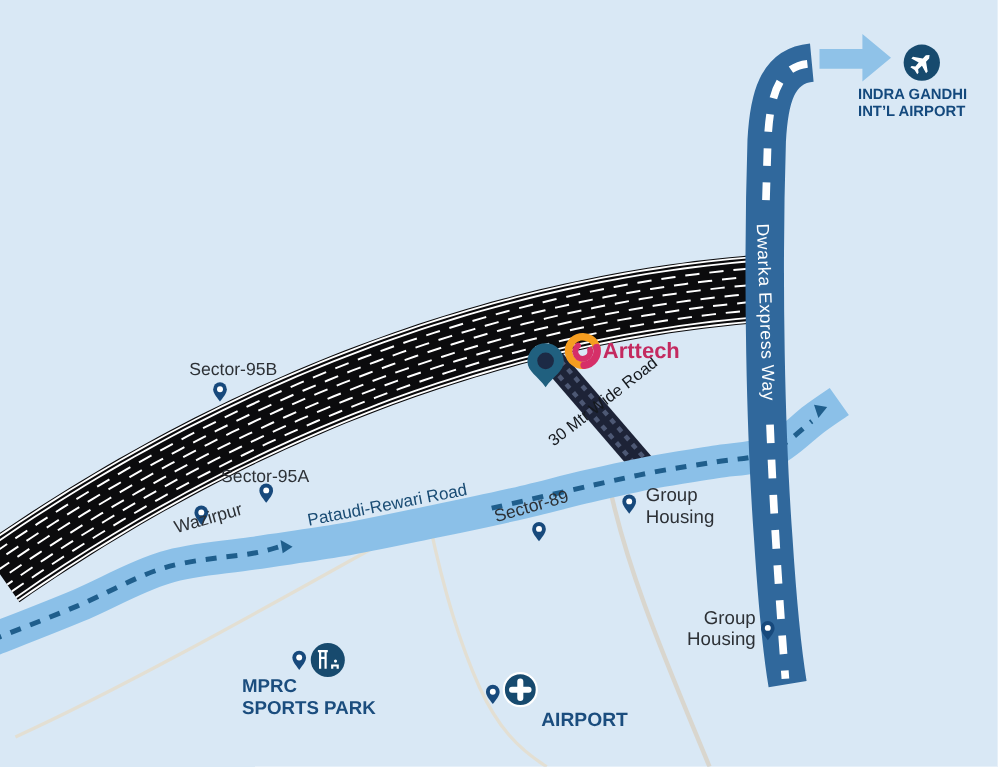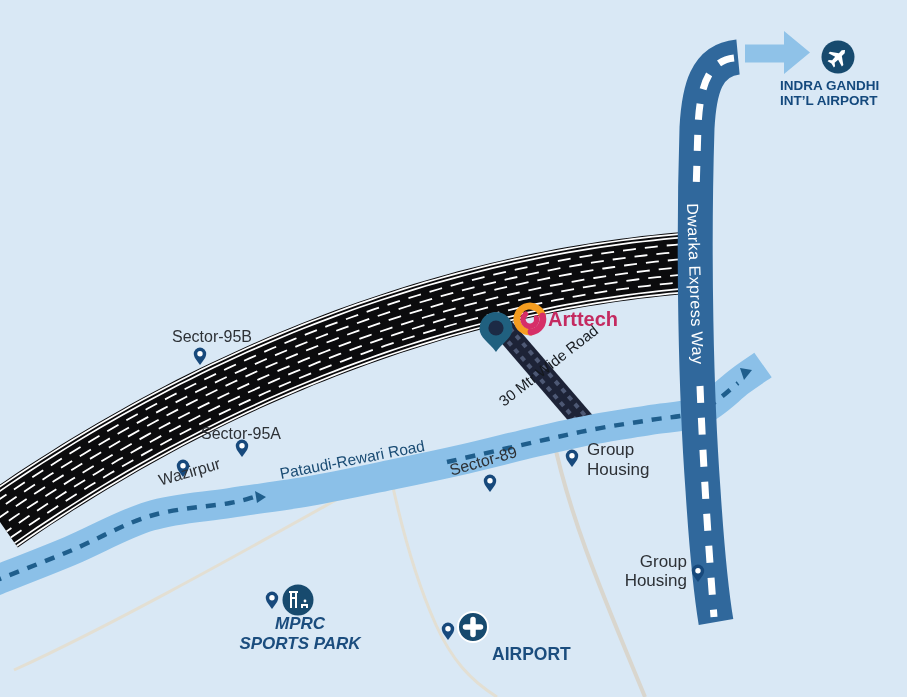--- a/index.html
+++ b/index.html
@@ -1,21 +1,21 @@
 <!DOCTYPE html>
 <html><head>
 <meta charset="utf-8">
 <style>
   html,body{margin:0;padding:0;}
   .map{position:relative;width:907px;height:697px;overflow:hidden;font-family:"Liberation Sans",sans-serif;}
   .map svg{position:absolute;left:0;top:0;}
   .lbl{position:absolute;white-space:nowrap;line-height:1.2;}
   .lbl.reg{font-size:16px;color:#2d3136;}
   .lbl.boldblue{font-weight:bold;color:#1b4d7e;}
-  .lbl.center{text-align:center;font-style:italic;}
+  .lbl.center{text-align:left;}
   .lbl.right{text-align:right;}
 </style>
 </head>
 <body>
 
 <div class="map" id="map-root">
 
   <svg id="map-svg" width="907" height="697" viewBox="0 0 907 697">
 
     <rect id="bg" x="0" y="0" width="907" height="697" fill="#d9e8f5"></rect>

